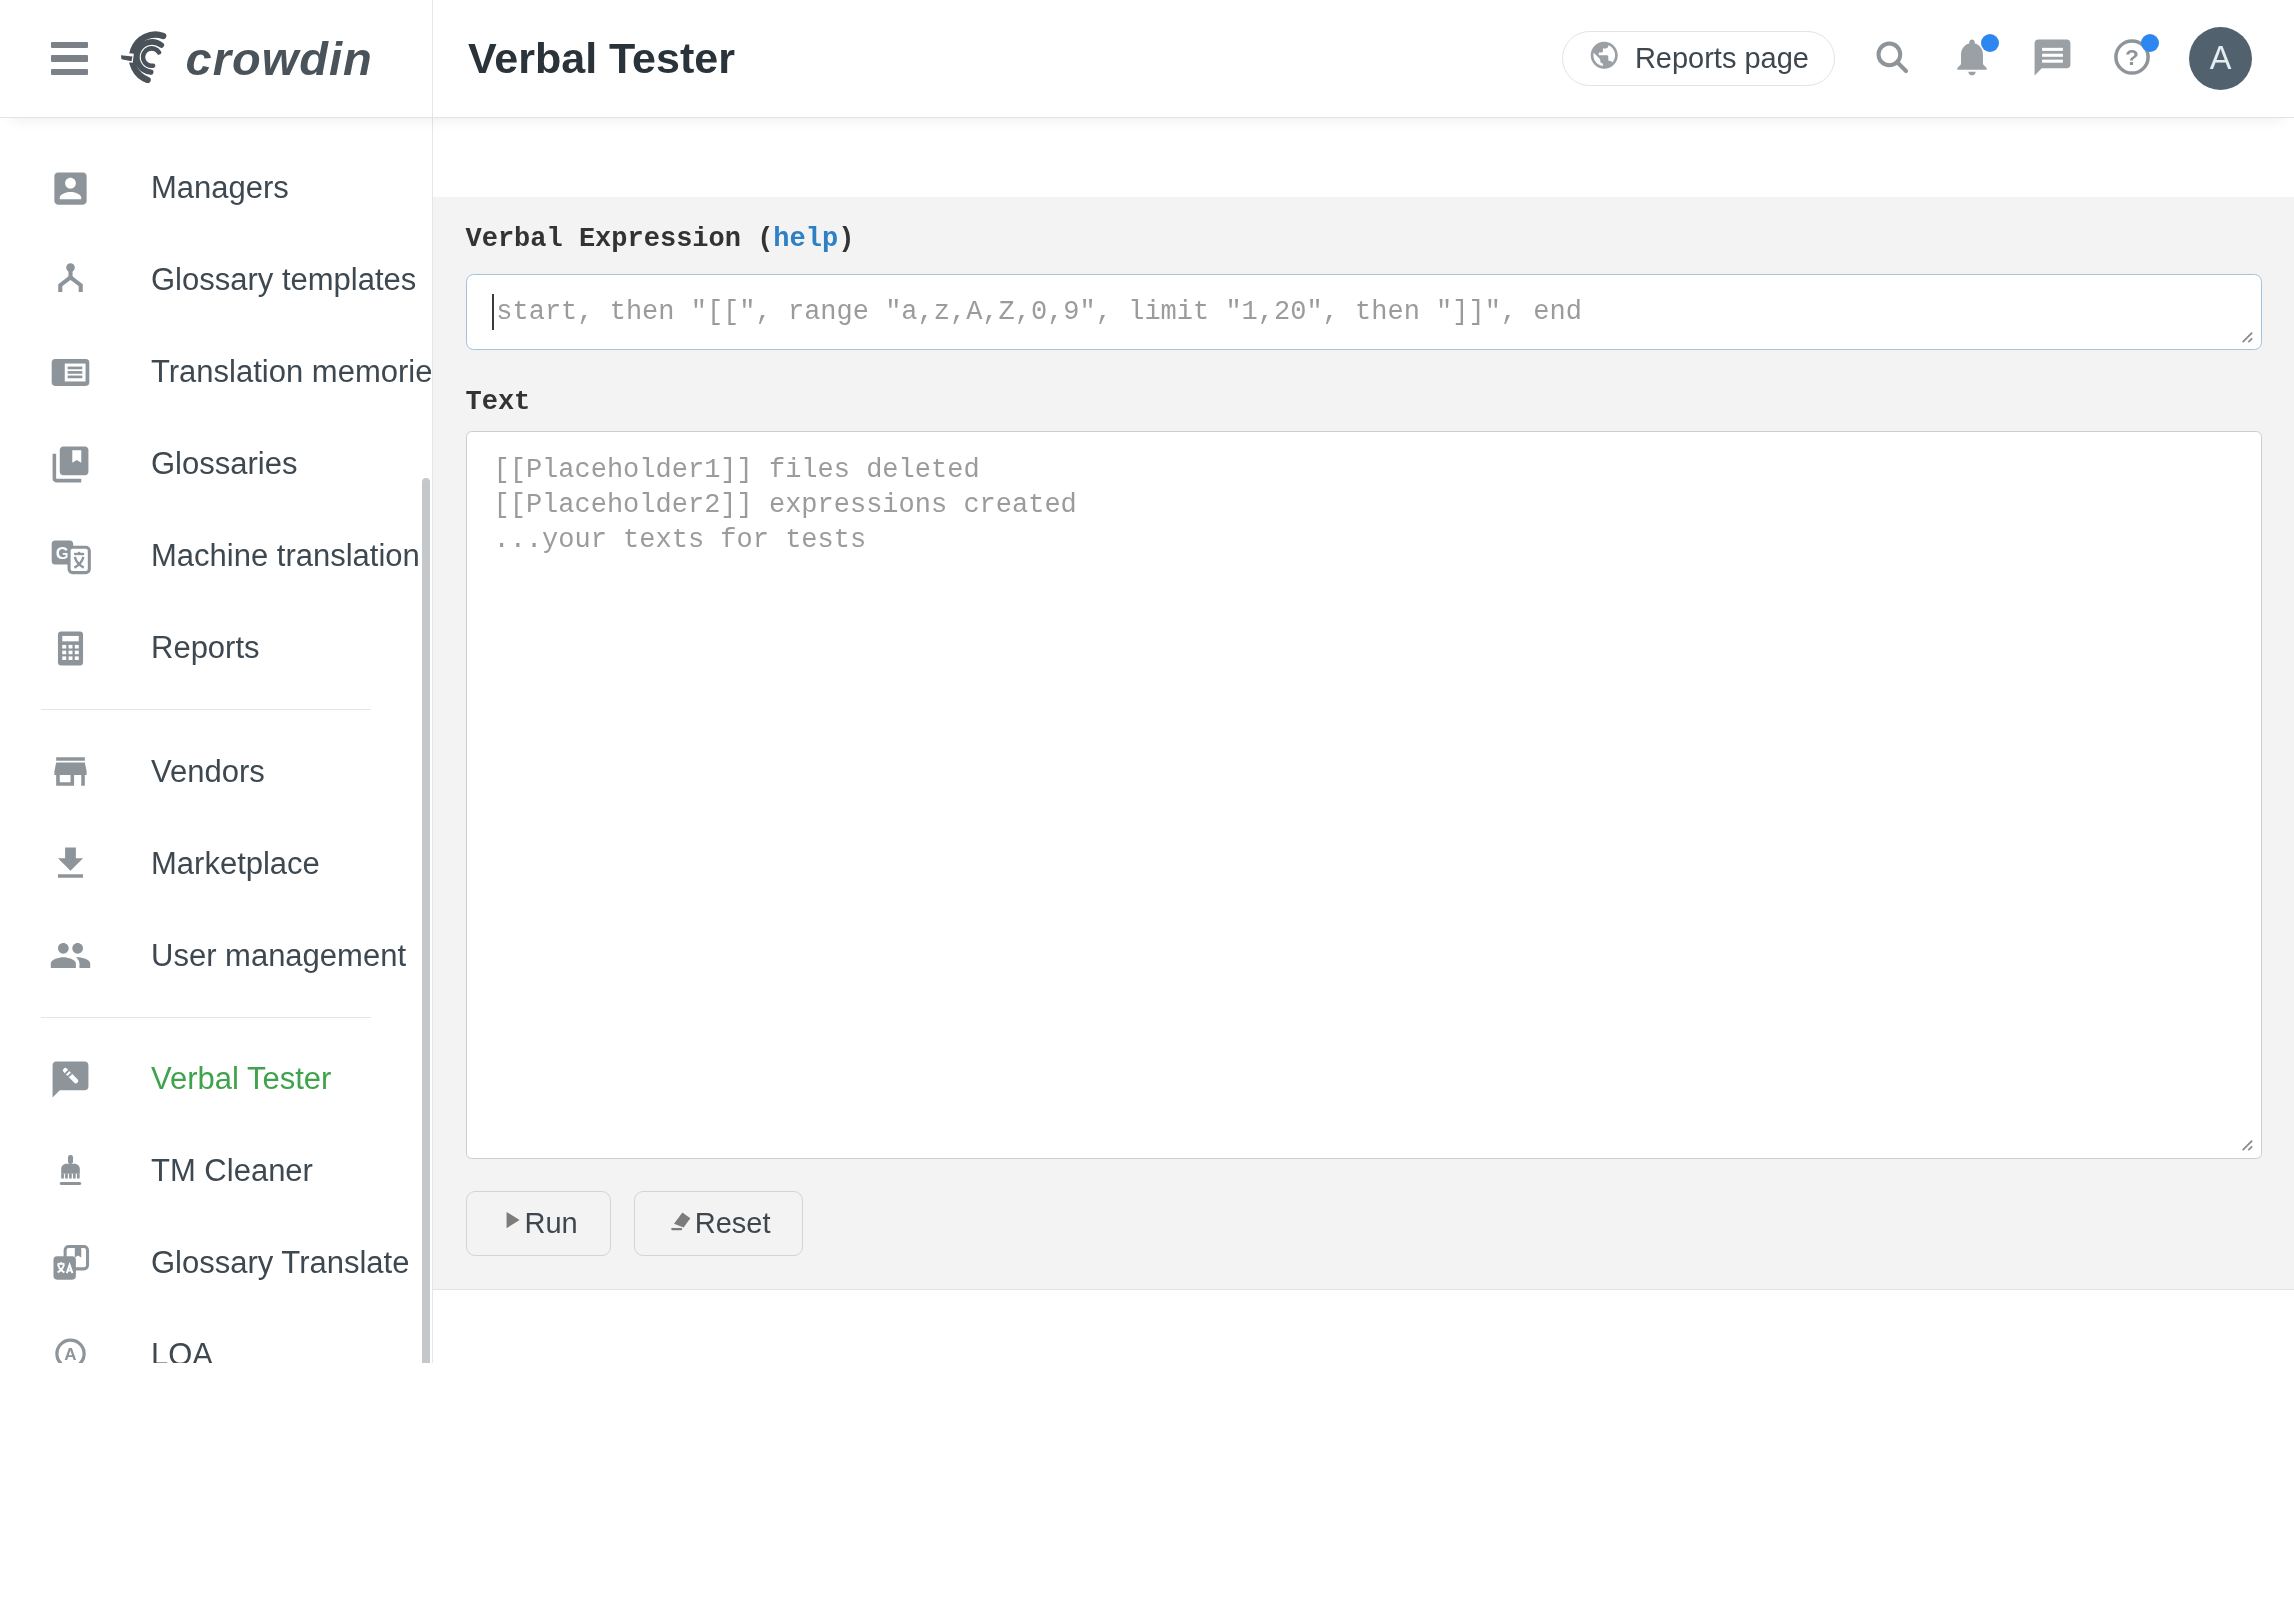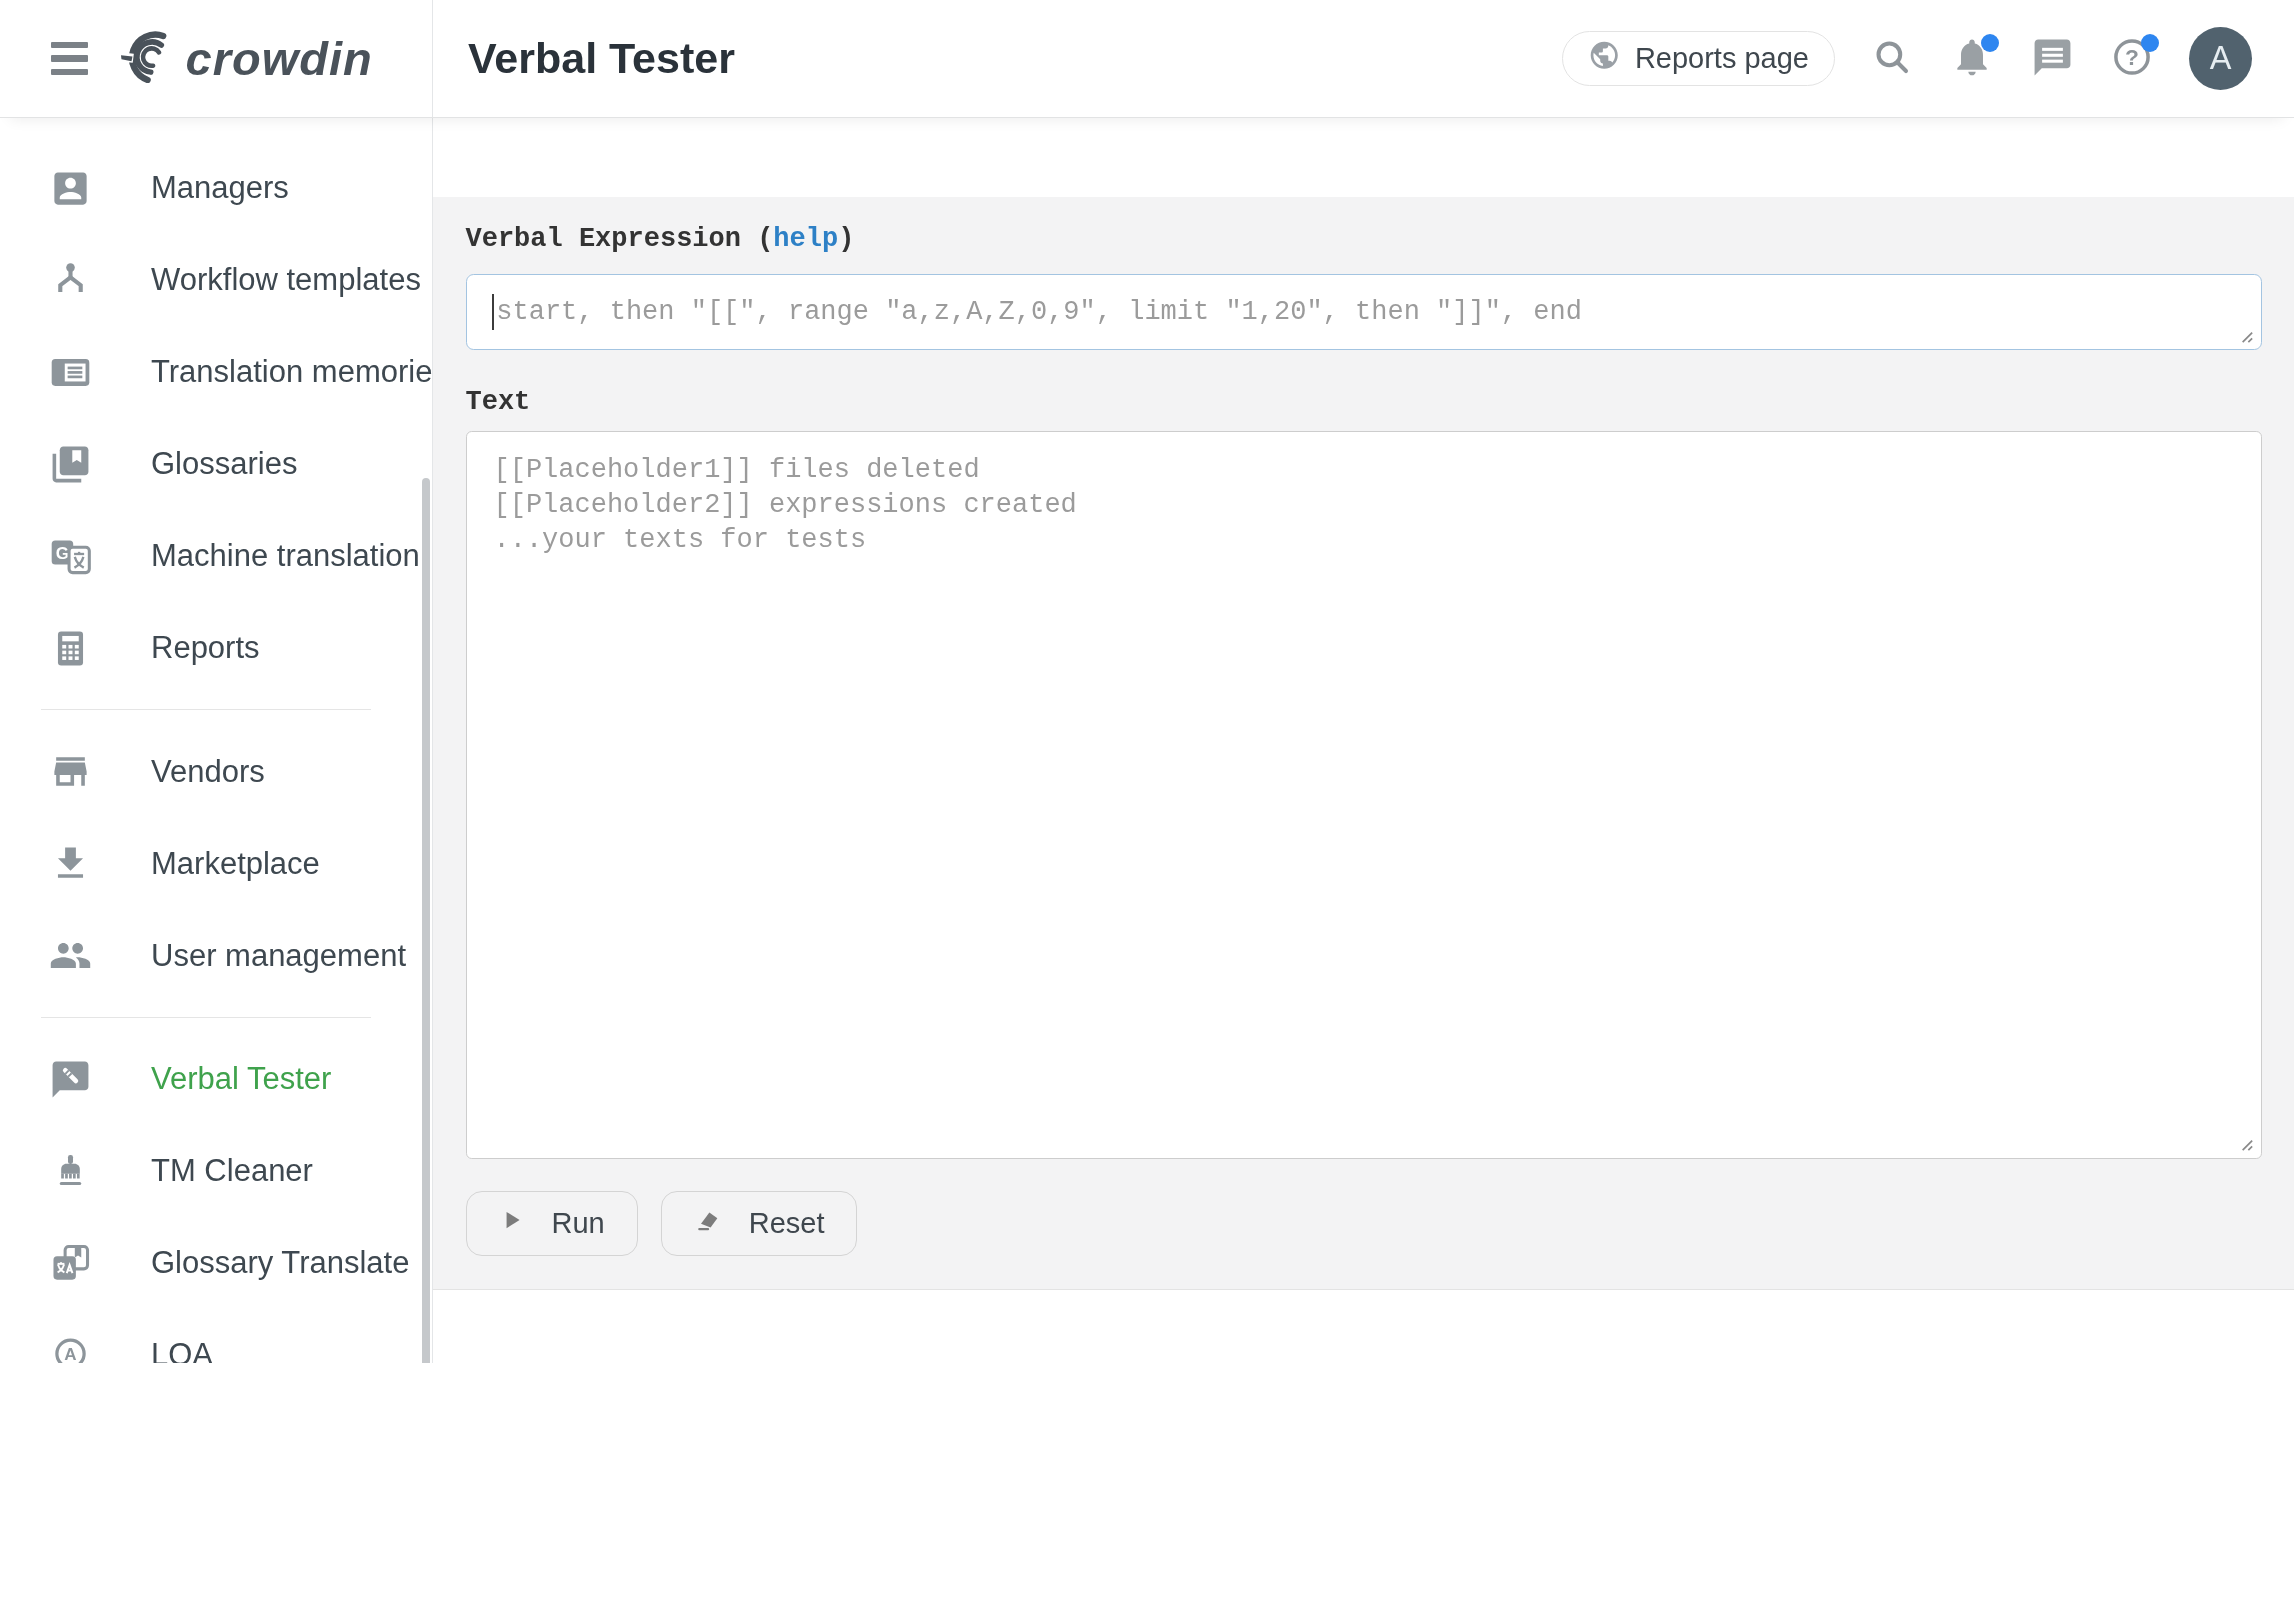--- a/index.html
+++ b/index.html
@@ -55,22 +55,22 @@
   .expr { margin-top:16.3px; height:76px; border:1.9px solid #a3c4e1; border-radius:7.6px;
           display:flex; align-items:center; padding:0 25px; }
   .caret { width:2.9px; height:36px; background:#3c3c3c; flex:none; margin-right:1.9px; }
   .expr .ph { white-space:nowrap; overflow:hidden; }
   .text-label { margin-top:33px; }
   .text-field { margin-top:9.6px; height:728px; border:1px solid #cdcdcd; border-radius:5.7px;
                 padding:21px 27px; line-height:35px; }
   .text-field .ph { display:block; white-space:pre; }
   .grip { position:absolute; right:5.7px; bottom:4.8px; }
   .actions { margin-top:32px; display:flex; gap:23px; }
-  .btn { height:65px; border:1px solid #d4d4d4; border-radius:16px; background:transparent;
-         display:inline-flex; align-items:center; gap:27px; padding:0 32px; font-size:29px; color:#3f474e;
+  .btn { height:65px; border:1px solid #d4d4d4; border-radius:9px; background:transparent;
+         display:inline-flex; align-items:center; gap:0; padding:0 32px; font-size:29px; color:#3f474e;
          font-family:"Liberation Sans", sans-serif; cursor:pointer; }
 </style>
 </head>
 <body>
 
 <div class="app">
 
   <header class="topbar">
     <div class="topbar-left">
       <button class="hamburger">
@@ -169,21 +169,21 @@
           <span class="sb-ic">
             <svg viewBox="0 0 24 24" fill="#8d959b">
               <circle cx="12" cy="4.8" r="2.4"></circle>
               <g fill="none" stroke="#8d959b" stroke-width="2.3">
                 <path d="M12 6.5 V10.6"></path>
                 <path d="M12 10.2 L6.3 14.6 V18.4"></path>
                 <path d="M12 10.2 L17.7 14.6 V18.4"></path>
               </g>
             </svg>
           </span>
-          <span class="sb-label">Workflow templates</span>
+          <span class="sb-label">Glossary templates</span>
         </div>
 
         <div class="sb-item">
           <span class="sb-ic">
             <svg viewBox="0 0 24 24">
               <rect x="1.5" y="4.5" width="21" height="15" rx="2" fill="#8d959b"></rect>
               <rect x="8.8" y="7" width="11.6" height="10" fill="#fff"></rect>
               <rect x="10.4" y="8.7" width="8.2" height="1.5" fill="#8d959b"></rect>
               <rect x="10.4" y="11.2" width="8.2" height="1.5" fill="#8d959b"></rect>
               <rect x="10.4" y="13.7" width="8.2" height="1.5" fill="#8d959b"></rect>

